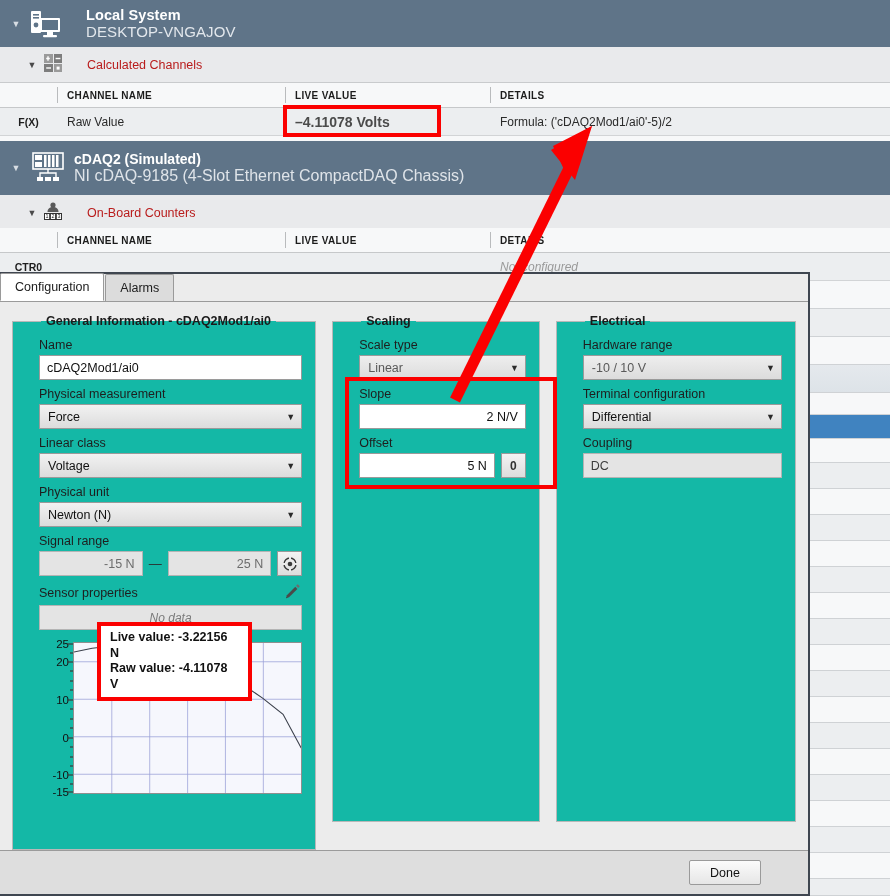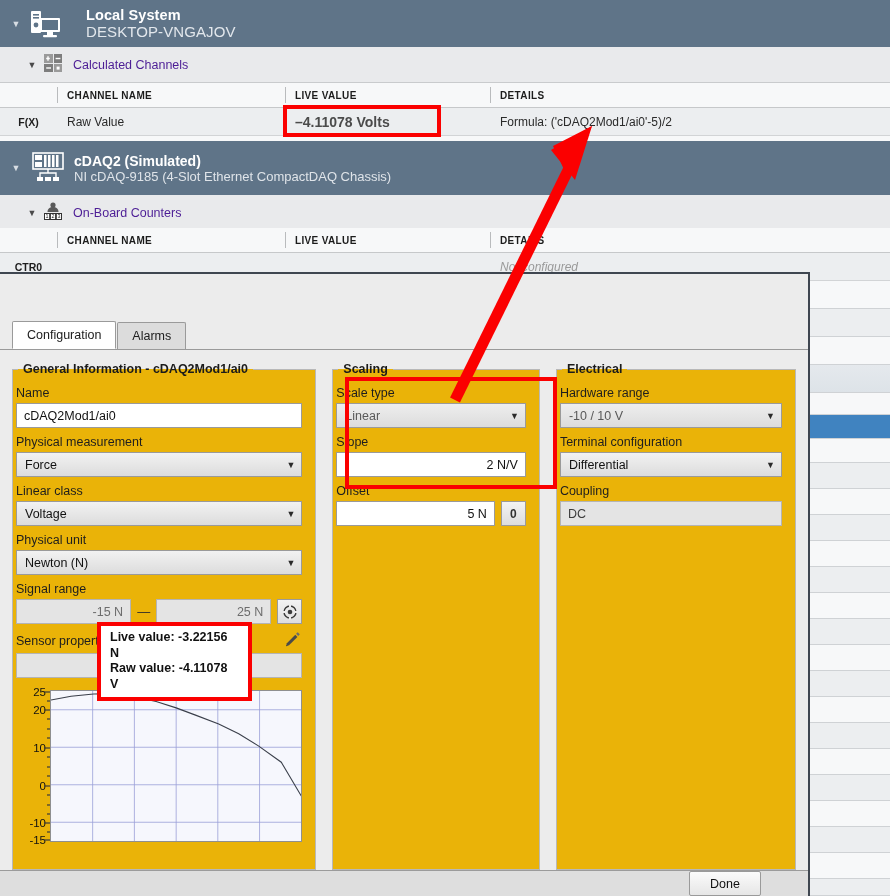--- a/index.html
+++ b/index.html
@@ -29,21 +29,21 @@
   .sys-title { color: #ffffff; font-size: 14.5px; font-weight: bold; letter-spacing: .1px; }
   .sys-sub { color: #e2e7ec; font-size: 15px; letter-spacing: .1px; }
 
   .group-row {
     position: absolute; left: 0; width: 890px; height: 36px;
     background: #e9eaec;
     display: flex; align-items: center;
     border-bottom: 1px solid #c9cbcd;
   }
   .group-row .caret { width: 20px; margin-left: 22px; text-align:center; color:#4a4a4a; font-size: 9px; }
-  .group-row .glabel { font-size: 12.5px; color: #4c1d95; margin-left: 9px; }
+  .group-row .glabel { font-size: 12.5px; color: #b91c1c; margin-left: 23px; }
 
   .col-head {
     position: absolute; left: 0; width: 890px; height: 25px;
     background: #f7f8f9; border-bottom: 1px solid #c6c8ca;
     display: flex; align-items: center;
     font-size: 10px; font-weight: bold; color: #1c1c1c; letter-spacing: .35px;
   }
   .col-head .c { position: relative; height: 100%; display: flex; align-items: center; }
   .col-sep { position: absolute; left: 0; top: 4px; bottom: 4px; width: 1px; background: #b9bbbd; }
 
@@ -60,40 +60,40 @@
   .rowbg-a { background: #eceef0; }
   .rowbg-b { background: #f7f8f9; }
   .muted-italic { color: #9a9a9a; font-style: italic; }
 
   .dev-header {
     position: absolute; left: 0; width: 890px; height: 54px;
     background: #5f7488; display: flex; align-items: center;
   }
   .dev-header .caret { width: 24px; text-align:center; color:#d7dde3; font-size: 9px; margin-left: 4px; }
   .dev-title { color: #fff; font-size: 14px; font-weight: bold; }
-  .dev-sub { color: #dfe4e9; font-size: 13px; }
+  .dev-sub { color: #dfe4e9; font-size: 16px; }
 
   
   .strip { position:absolute; left:810px; width:80px; }
   .strip-row { width: 80px; border-bottom: 1px solid #cfd2d5; }
   .sel-row { background: #4083c0 !important; }
   .hl-row  { background: linear-gradient(#e5e9ed,#dde3e8) !important; }
 
   
   .dialog {
     position: absolute; left: 0; top: 272px; width: 810px; height: 624px;
     background: #ececec;
     border: 2px solid #3f4650;
     border-left: none;
     display: flex; flex-direction: column;
   }
   .tabstrip {
     height: 28px; background: #ececec; position: relative;
     border-bottom: 1px solid #9a9a9a;
-    display: flex; align-items: flex-end; padding-left: 12px; margin-top: 48px;
+    display: flex; align-items: flex-end; padding-left: 0;
   }
   .tab {
     height: 27px; padding: 0 14px; display: flex; align-items: center;
     font-size: 12.5px; color: #202020; border: 1px solid #9a9a9a;
     border-bottom: none; margin-right: 1px; background: #dcdcdc;
     border-radius: 2px 2px 0 0;
   }
   .tab.active { background: #ffffff; height: 28px; border-bottom: 1px solid #ffffff;
                 position: relative; z-index: 2; }
 
@@ -103,22 +103,22 @@
     display: flex; align-items: center; justify-content: flex-end; padding-right: 47px;
   }
   .btn-done {
     width: 72px; height: 25px; background: linear-gradient(#fbfbfb,#e6e6e6);
     border: 1px solid #9a9a9a; font-size: 12.5px; color: #111;
     display: flex; align-items: center; justify-content: center; border-radius: 2px;
   }
 
   
   fieldset.grp {
-    border: 1px solid #b8b8b8; margin: 0; padding: 10px 13px 12px 3px;
-    background: #eab308;
+    border: 1px solid #b8b8b8; margin: 0; padding: 10px 13px 12px 26px;
+    background: #14b8a6;
   }
   fieldset.grp > legend {
     font-size: 12.5px; font-weight: bold; color: #1b1b1b; padding: 0 5px; margin-left: 2px;
   }
   .fld-label { font-size: 12.5px; color: #1e1e1e; margin: 7px 0 3px 0; }
   .fld-label.first { margin-top: 0; }
 
   .txt {
     height: 25px; border: 1px solid #9a9a9a; background: #ffffff;
     display: flex; align-items: center; padding: 0 7px; font-size: 12.5px; color: #111;

